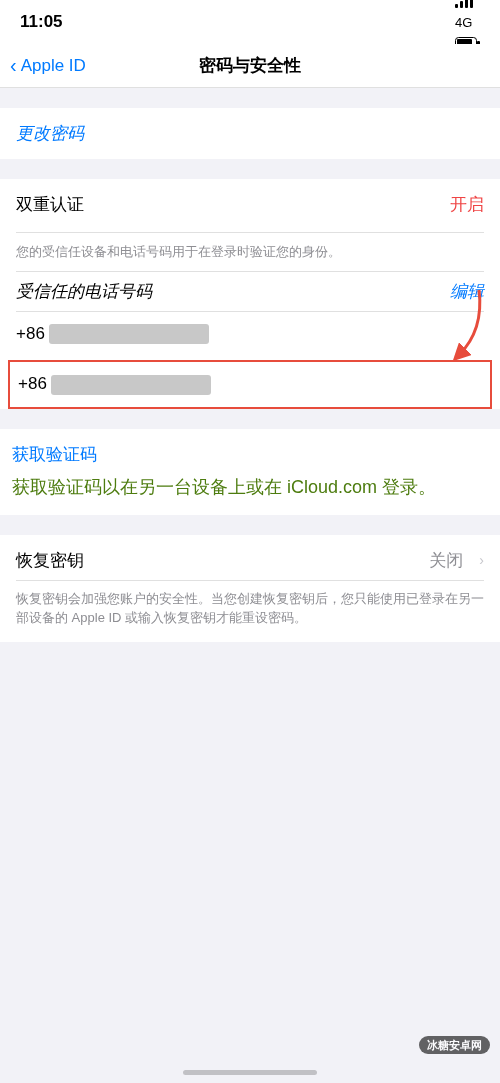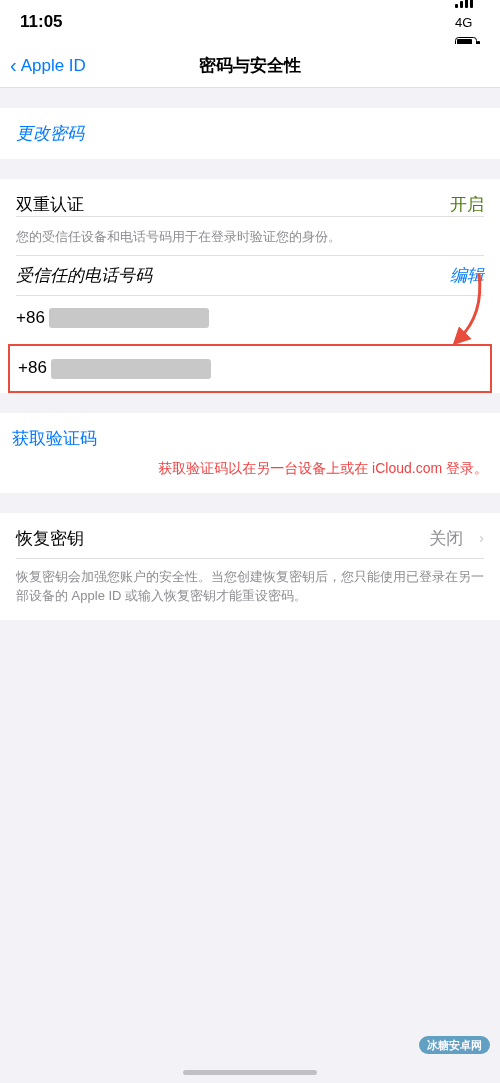--- a/index.html
+++ b/index.html
@@ -104,37 +104,38 @@
     
     .section-2fa {
       background: #fff;
       margin-top: 20px;
       padding: 0 16px;
     }
     .section-header-row {
       display: flex;
       align-items: center;
       justify-content: space-between;
-      padding: 14px 0 0 0;
+      padding: 14px 0 16px 0;
       border-bottom: 1px solid #e0e0e0;
     }
     .section-title {
       font-size: 17px;
       font-weight: 400;
       color: #000;
     }
     .section-value {
       font-size: 17px;
-      color: #4d7c0f;
+      color: #ef4444;
     }
     .section-description {
       font-size: 13px;
       color: #8e8e93;
       line-height: 1.5;
       padding: 10px 0 8px 0;
+      font-family: Liberation Mono, monospace;
     }
     .trusted-phone-row {
       display: flex;
       align-items: center;
       justify-content: space-between;
       padding: 8px 0;
       border-top: 1px solid #e0e0e0;
       font-style: italic;
     }
     .trusted-phone-label {
@@ -188,25 +189,24 @@
       padding: 0 12px;
     }
     .verify-code-link {
       color: #007aff;
       font-size: 17px;
       padding: 14px 0 8px 0;
       display: block;
       cursor: pointer;
     }
     .verify-code-desc {
-      font-size: 14px;
-      color: #ef4444;
+      font-size: 18px;
+      color: #4d7c0f;
       line-height: 1.5;
       padding: 0 0 14px 0;
-      text-align: right;
     }
 
     
     .section-recovery {
       background: #fff;
       margin-top: 20px;
       padding: 0 16px;
     }
     .recovery-header-row {
       display: flex;
@@ -254,21 +254,21 @@
     }
 
     
     .watermark {
       position: fixed;
       bottom: 30px;
       right: 10px;
       opacity: 0.6;
     }
     .watermark-badge {
-      background: #0369a1;
+      background: #000000;
       color: #fff;
       font-size: 11px;
       padding: 3px 8px;
       border-radius: 12px;
       font-weight: 600;
     }
   </style>
 </head>
 <body>
 

